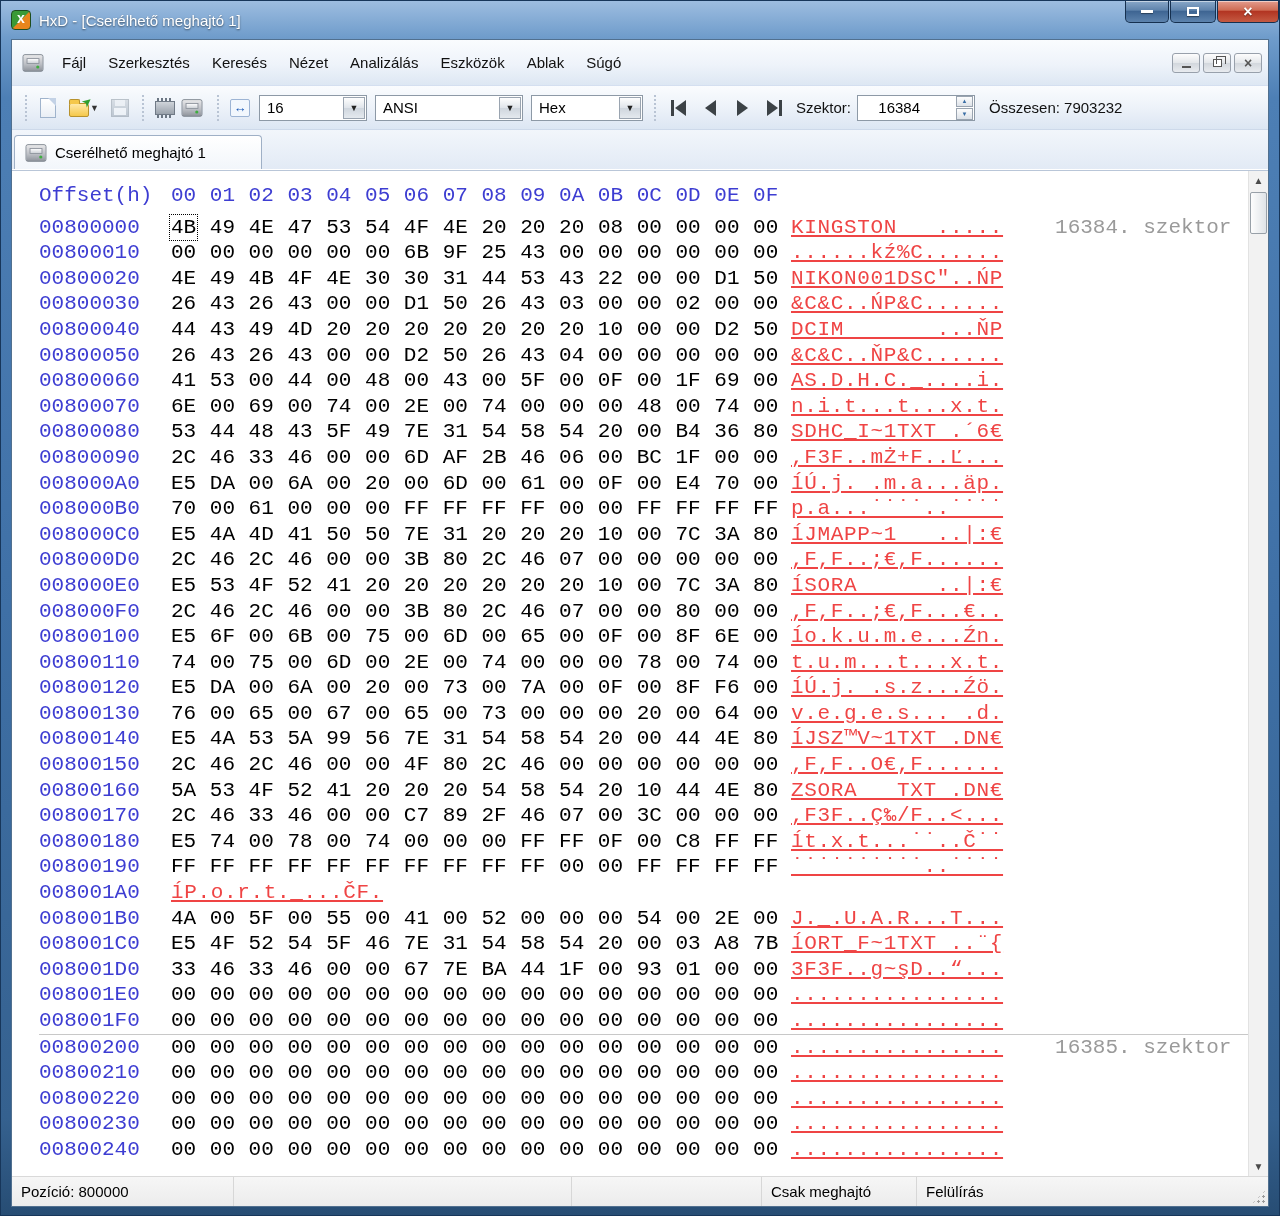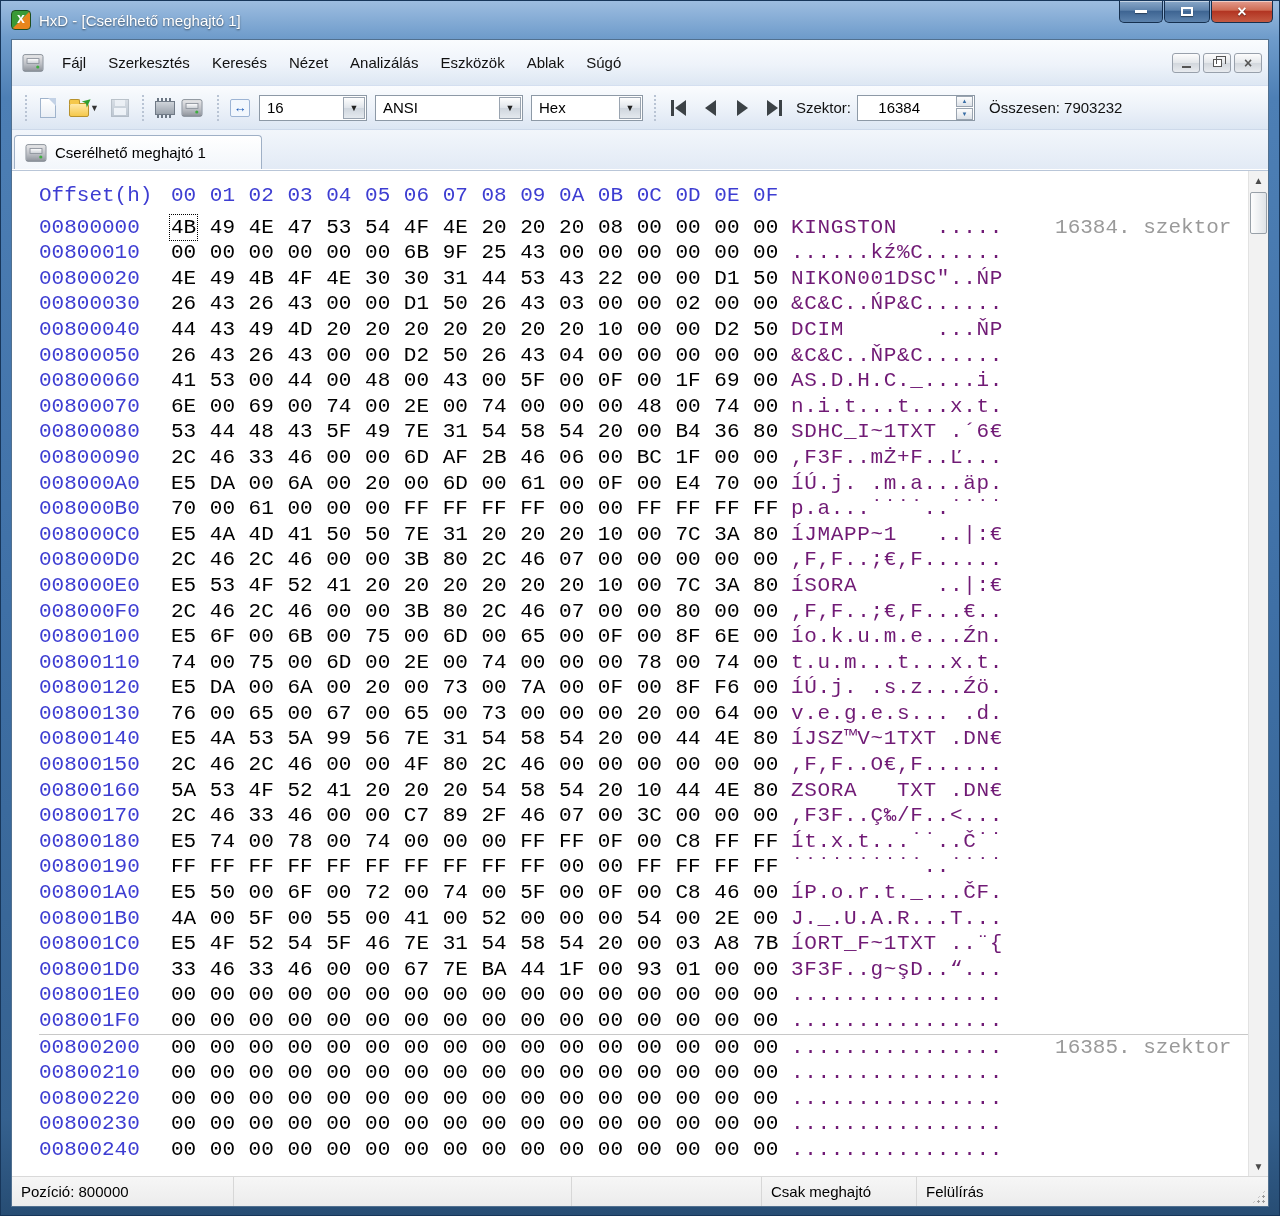--- a/index.html
+++ b/index.html
@@ -4,21 +4,21 @@
 <style>
   * { margin:0; padding:0; box-sizing:border-box; }
   html,body { width:1280px; height:1216px; overflow:hidden; font-family:"Liberation Sans",sans-serif; }
   .window {
     width:1280px; height:1216px;
     background:linear-gradient(180deg,#9dbde0 0%,#6f9ccb 3%,#4d7fb5 8%,#3f70a6 50%,#35618f 92%,#274d74 100%);
     display:flex; flex-direction:column;
     border:1px solid #1c3least0; border:1px solid #17365a;
   }
   
-  .titlebar { height:38px; display:flex; align-items:center; padding:0 6px 0 10px; flex:0 0 auto; }
+  .titlebar { height:38px; display:flex; align-items:center; padding:0 0 0 10px; flex:0 0 auto; }
   .hxd-logo { width:20px; height:20px; border-radius:4px; margin-right:8px;
     background:linear-gradient(135deg,#3a9a37 0 48%,#e8851c 52% 100%);
     border:1px solid #1e4d1e; position:relative; flex:0 0 auto; }
   .hxd-logo::after{ content:"x"; position:absolute; left:5px; top:-1px; color:#fff; font-weight:bold; font-size:14px; }
   .title-text { color:#fff; font-size:15px; text-shadow:0 1px 2px rgba(0,0,0,.55); flex:1 1 auto; }
   .capbtns { display:flex; align-items:flex-start; height:38px; padding-top:0; }
   .capbtn { height:22px; border:1px solid #16304f; border-top:none; border-radius:0 0 5px 5px;
     display:flex; align-items:center; justify-content:center; color:#fff; font-size:13px;
     box-shadow:inset 0 1px 0 rgba(255,255,255,.5); margin-left:1px;
     background:linear-gradient(180deg,#89a8c9 0%,#5d82ab 45%,#3c6391 46%,#5d83ad 100%); }
@@ -93,21 +93,21 @@
     display:flex; align-items:center; padding:0 6px 0 8px; font-size:15px; box-shadow:inset 0 1px 0 #fff; }
   
   .contentwrap { flex:1 1 auto; display:flex; min-height:0; background:#fff; border-top:1px solid #b9c6d8; }
   .hexpane { flex:1 1 auto; overflow:hidden; padding:12px 0 0 27px;
     font-family:"Liberation Mono","DejaVu Sans Mono",monospace; font-size:21px; line-height:25.6px; }
   .hexhead { color:#3d3dd2; white-space:pre; margin-bottom:6px; }
   .hexhead .cols { word-spacing:1px; }
   .hexrow { white-space:pre; display:flex; }
   .hexrow .off { color:#3d3dd2; width:132px; flex:0 0 auto; }
   .hexrow .bytes { color:#000; width:620px; flex:0 0 auto; word-spacing:1px; }
-  .hexrow .ascii { color:#701a75; letter-spacing:.65px; }
+  .hexrow .ascii { color:#ef4444; letter-spacing:.65px;text-decoration:underline; }
   .hexrow .note { color:#9a9a9a; margin-left:52px; }
   .hexrow.sector-line { border-top:1px solid #c8c8c8; }
   .caret { outline:1px dotted #000; outline-offset:1px; }
   .hexhead .offlabel { display:inline-block; width:132px; }
   
   .vscroll { flex:0 0 20px; background:#f2f2f2; border-left:1px solid #e2e2e2; display:flex; flex-direction:column; }
   .sbtn { height:19px; display:flex; align-items:center; justify-content:center; font-size:10px; color:#4a4a4a; background:#f2f2f2; }
   .strack { flex:1; position:relative; }
   .sthumb { position:absolute; top:2px; left:1px; right:1px; height:42px; border:1px solid #98a0a8;
     border-radius:2px; background:linear-gradient(90deg,#fdfdfd,#dfe3e7); }
@@ -260,21 +260,21 @@
             <div class="hexrow"><span class="off">00800100</span><span class="bytes">E5 6F 00 6B 00 75 00 6D 00 65 00 0F 00 8F 6E 00</span><span class="ascii">ĺo.k.u.m.e...Źn.</span></div>
             <div class="hexrow"><span class="off">00800110</span><span class="bytes">74 00 75 00 6D 00 2E 00 74 00 00 00 78 00 74 00</span><span class="ascii">t.u.m...t...x.t.</span></div>
             <div class="hexrow"><span class="off">00800120</span><span class="bytes">E5 DA 00 6A 00 20 00 73 00 7A 00 0F 00 8F F6 00</span><span class="ascii">ĺÚ.j. .s.z...Źö.</span></div>
             <div class="hexrow"><span class="off">00800130</span><span class="bytes">76 00 65 00 67 00 65 00 73 00 00 00 20 00 64 00</span><span class="ascii">v.e.g.e.s... .d.</span></div>
             <div class="hexrow"><span class="off">00800140</span><span class="bytes">E5 4A 53 5A 99 56 7E 31 54 58 54 20 00 44 4E 80</span><span class="ascii">ĺJSZ™V~1TXT .DN€</span></div>
             <div class="hexrow"><span class="off">00800150</span><span class="bytes">2C 46 2C 46 00 00 4F 80 2C 46 00 00 00 00 00 00</span><span class="ascii">,F,F..O€,F......</span></div>
             <div class="hexrow"><span class="off">00800160</span><span class="bytes">5A 53 4F 52 41 20 20 20 54 58 54 20 10 44 4E 80</span><span class="ascii">ZSORA   TXT .DN€</span></div>
             <div class="hexrow"><span class="off">00800170</span><span class="bytes">2C 46 33 46 00 00 C7 89 2F 46 07 00 3C 00 00 00</span><span class="ascii">,F3F..Ç‰/F..&lt;...</span></div>
             <div class="hexrow"><span class="off">00800180</span><span class="bytes">E5 74 00 78 00 74 00 00 00 FF FF 0F 00 C8 FF FF</span><span class="ascii">ĺt.x.t...˙˙..Č˙˙</span></div>
             <div class="hexrow"><span class="off">00800190</span><span class="bytes">FF FF FF FF FF FF FF FF FF FF 00 00 FF FF FF FF</span><span class="ascii">˙˙˙˙˙˙˙˙˙˙..˙˙˙˙</span></div>
-            <div class="hexrow"><span class="off">008001A0</span><span class="bytes">E5 50 00 6F 00 72 00 74 00 5F 00 0F 00 C8 46 00</span><span class="ascii">ĺP.o.r.t._...ČF.</span></div>
+            <div class="hexrow"><span class="off">008001A0</span><span class="ascii">ĺP.o.r.t._...ČF.</span></div>
             <div class="hexrow"><span class="off">008001B0</span><span class="bytes">4A 00 5F 00 55 00 41 00 52 00 00 00 54 00 2E 00</span><span class="ascii">J._.U.A.R...T...</span></div>
             <div class="hexrow"><span class="off">008001C0</span><span class="bytes">E5 4F 52 54 5F 46 7E 31 54 58 54 20 00 03 A8 7B</span><span class="ascii">ĺORT_F~1TXT ..¨{</span></div>
             <div class="hexrow"><span class="off">008001D0</span><span class="bytes">33 46 33 46 00 00 67 7E BA 44 1F 00 93 01 00 00</span><span class="ascii">3F3F..g~şD..“...</span></div>
             <div class="hexrow"><span class="off">008001E0</span><span class="bytes">00 00 00 00 00 00 00 00 00 00 00 00 00 00 00 00</span><span class="ascii">................</span></div>
             <div class="hexrow"><span class="off">008001F0</span><span class="bytes">00 00 00 00 00 00 00 00 00 00 00 00 00 00 00 00</span><span class="ascii">................</span></div>
             <div class="hexrow sector-line"><span class="off">00800200</span><span class="bytes">00 00 00 00 00 00 00 00 00 00 00 00 00 00 00 00</span><span class="ascii">................</span><span class="note">16385. szektor</span></div>
             <div class="hexrow"><span class="off">00800210</span><span class="bytes">00 00 00 00 00 00 00 00 00 00 00 00 00 00 00 00</span><span class="ascii">................</span></div>
             <div class="hexrow"><span class="off">00800220</span><span class="bytes">00 00 00 00 00 00 00 00 00 00 00 00 00 00 00 00</span><span class="ascii">................</span></div>
             <div class="hexrow"><span class="off">00800230</span><span class="bytes">00 00 00 00 00 00 00 00 00 00 00 00 00 00 00 00</span><span class="ascii">................</span></div>
             <div class="hexrow"><span class="off">00800240</span><span class="bytes">00 00 00 00 00 00 00 00 00 00 00 00 00 00 00 00</span><span class="ascii">................</span></div>

